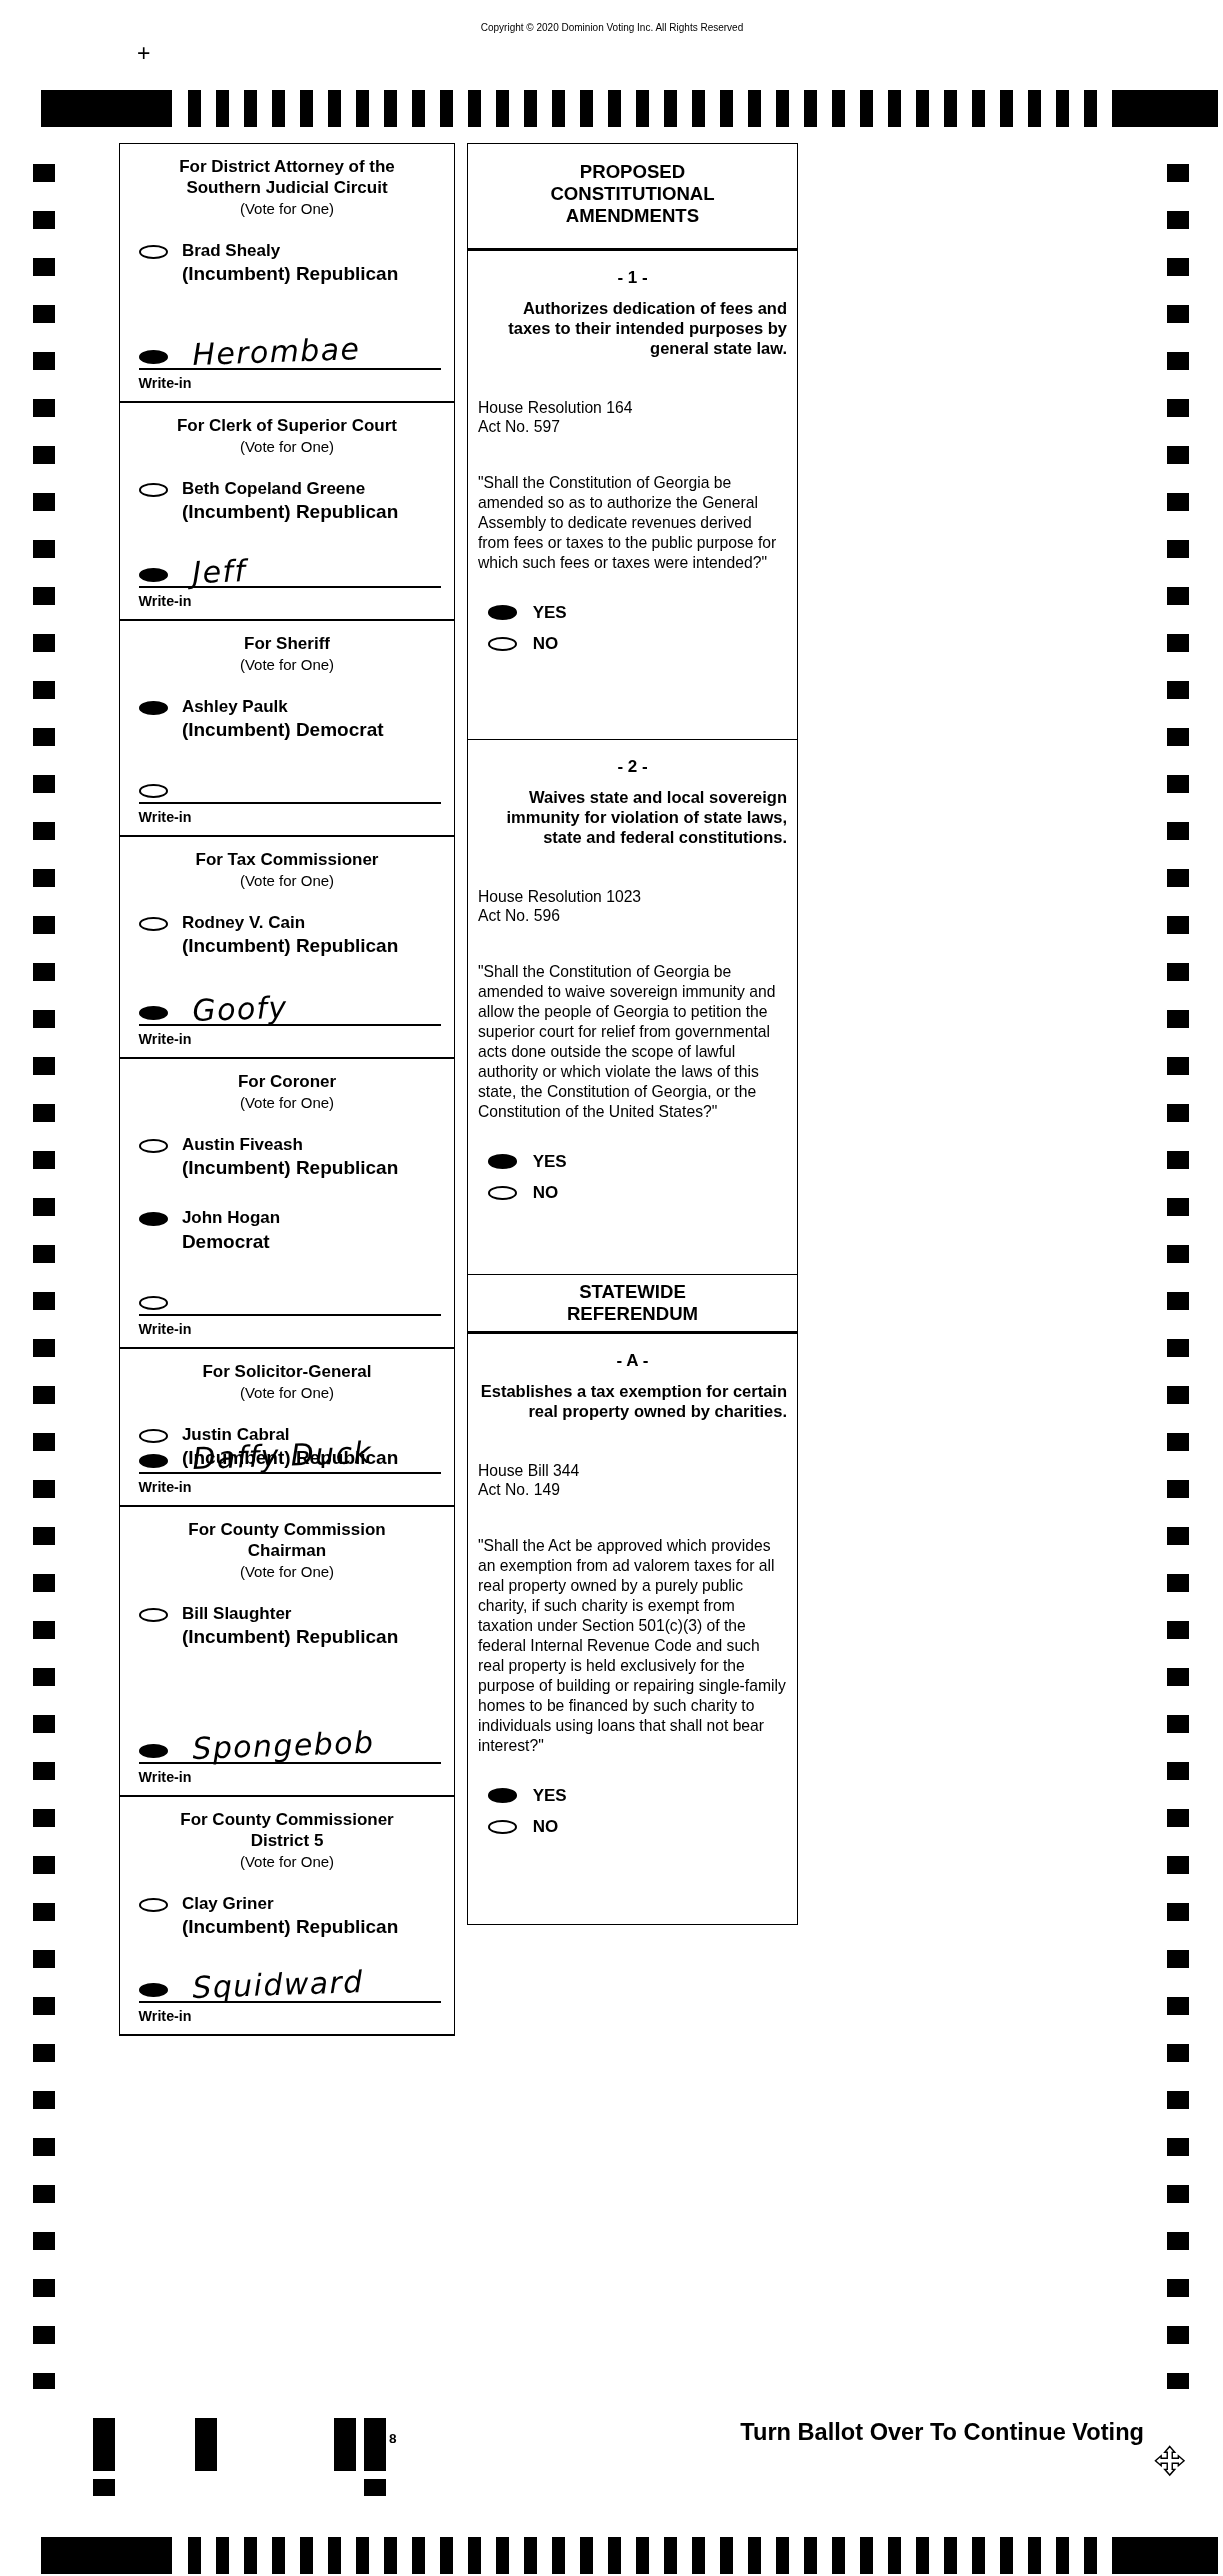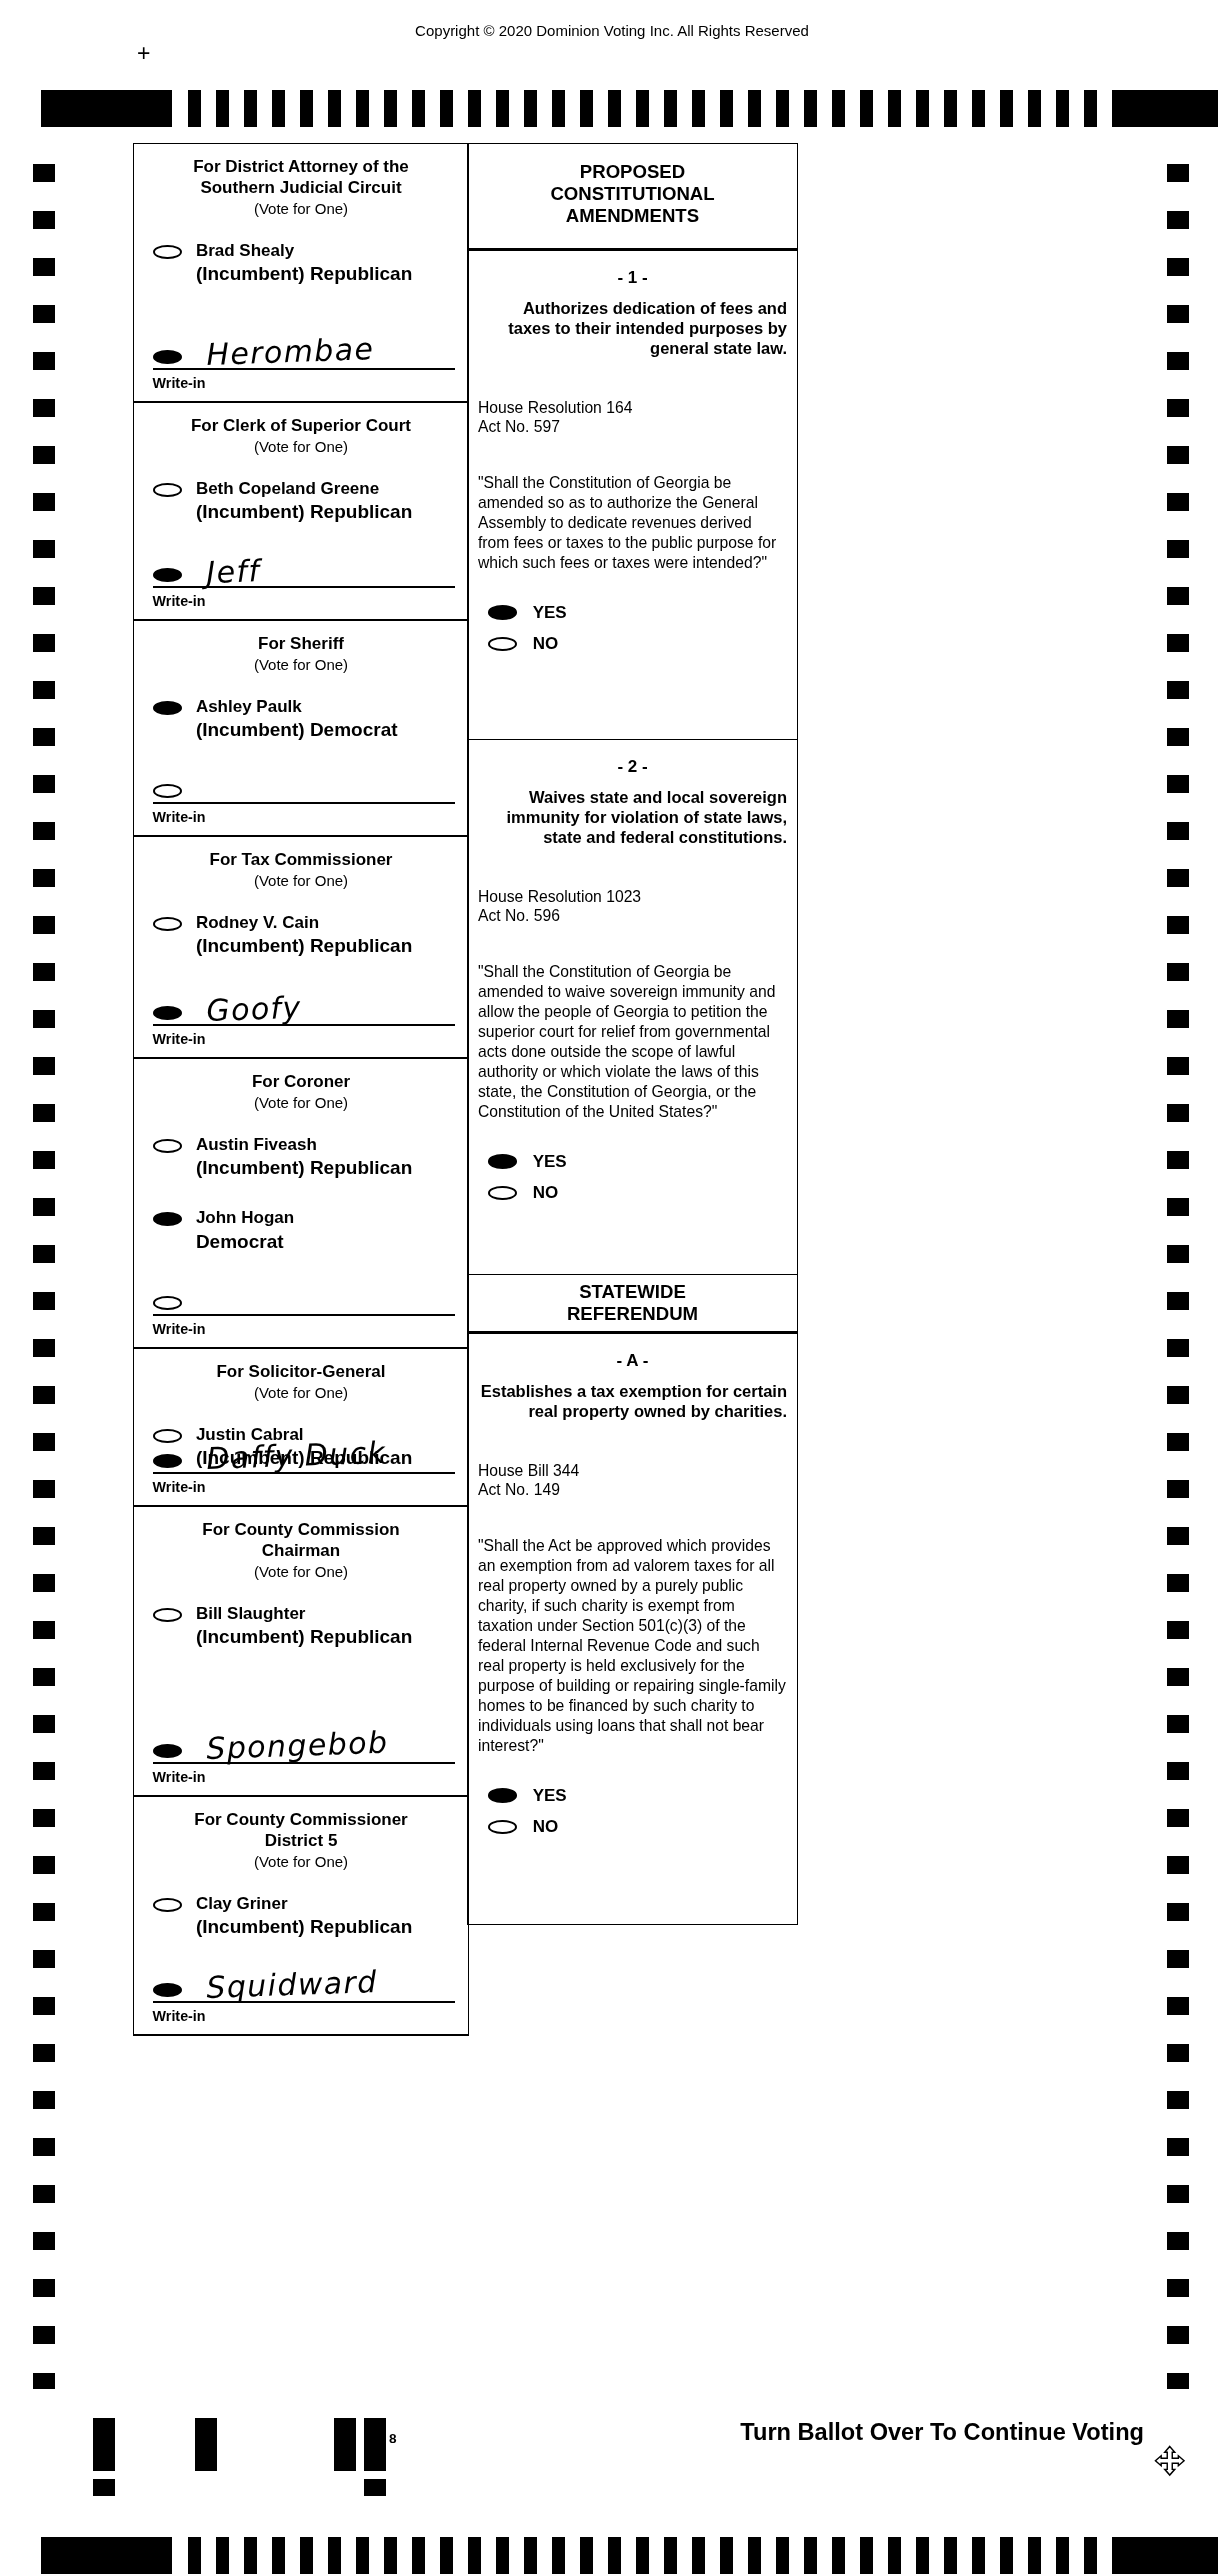--- a/index.html
+++ b/index.html
@@ -16,33 +16,33 @@
   .band .block-right { position:absolute; left:1112px; top:0; width:106px; height:37px; background:#000; }
 
   .side-marks { position:absolute; top:164px; height:2225px; width:21.5px;
                 background:repeating-linear-gradient(to bottom, #000 0 18px, transparent 18px 47px); }
   .side-left  { left:33px; }
   .side-right { left:1167px; }
 
   .reg { position:absolute; background:#000; }
 
   
-  .copyright { position:absolute; top:21.5px; left:0; width:1224px; text-align:center; font-size:15px; }
+  .copyright { position:absolute; top:21.5px; left:0; width:1224px; text-align:center; font-size:10px; }
   .plus-mark { position:absolute; left:137px; top:40px; font-size:23px; font-weight:normal; }
   .page-mark { position:absolute; left:389px; top:2431px; font-size:13.6px; font-weight:bold; }
   .turn-over { position:absolute; top:2419px; right:80px; font-weight:bold; font-size:23.6px; }
   .move-icon { position:absolute; left:1154px; top:2445px; width:31.5px; height:31.5px; }
 
   
   .oval { display:inline-block; width:29px; height:14.3px; border:2.1px solid #000;
           border-radius:50%; background:#fff; flex:none; }
   .oval.filled { background:#000; }
 
   
-  .contests-col { position:absolute; left:133px; top:143px; width:336px;
+  .contests-col { position:absolute; left:119px; top:143px; width:336px;
                   border-left:1.4px solid #000; border-right:1.4px solid #000;
                   border-top:1.4px solid #000; border-bottom:2.1px solid #000; }
   .contest { position:relative; border-top:2.9px solid #000; }
   .contest:first-child { border-top:none; }
   .c1 { height:257px; } .c2 { height:218px; } .c3 { height:216px; } .c4 { height:222px; }
   .c5 { height:290px; } .c6 { height:158px; } .c7 { height:290px; } .c8 { height:239px; }
 
   .contest-title { font-weight:bold; font-size:17px; line-height:21px; text-align:center;
                    white-space:pre-line; padding-top:11.5px; }
   .vote-for { font-size:15px; text-align:center; margin-top:2.9px; }

